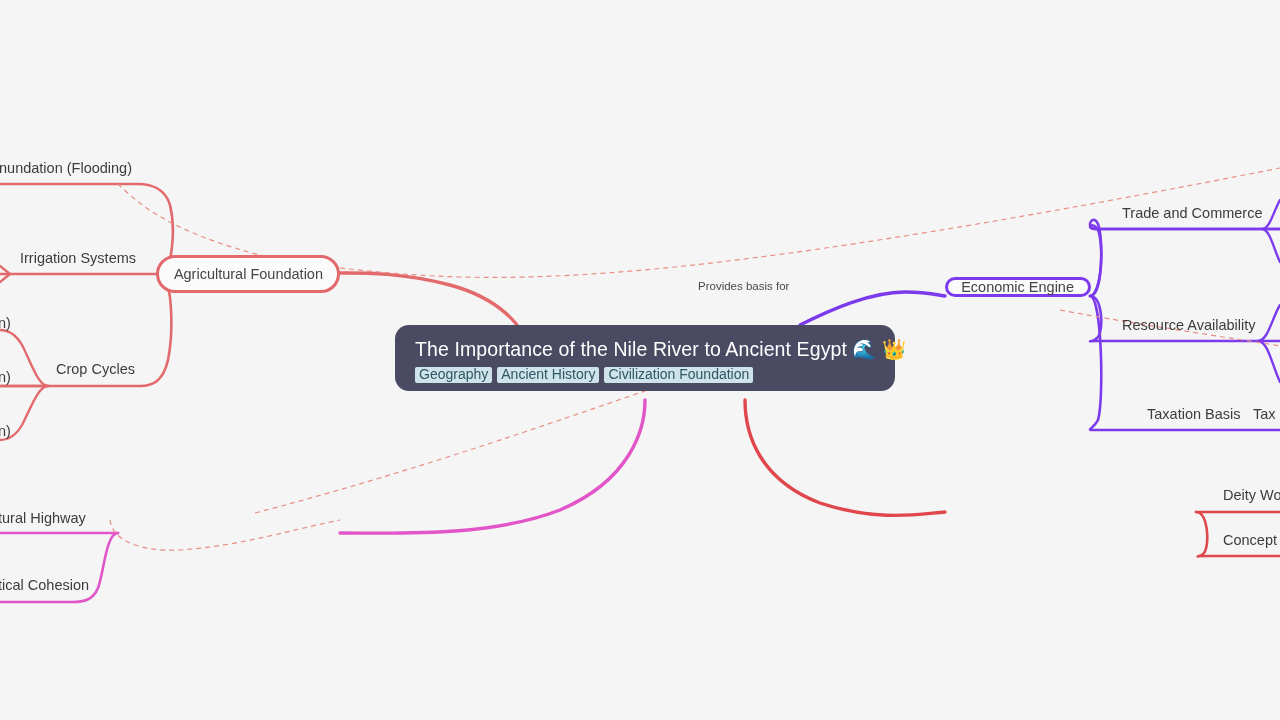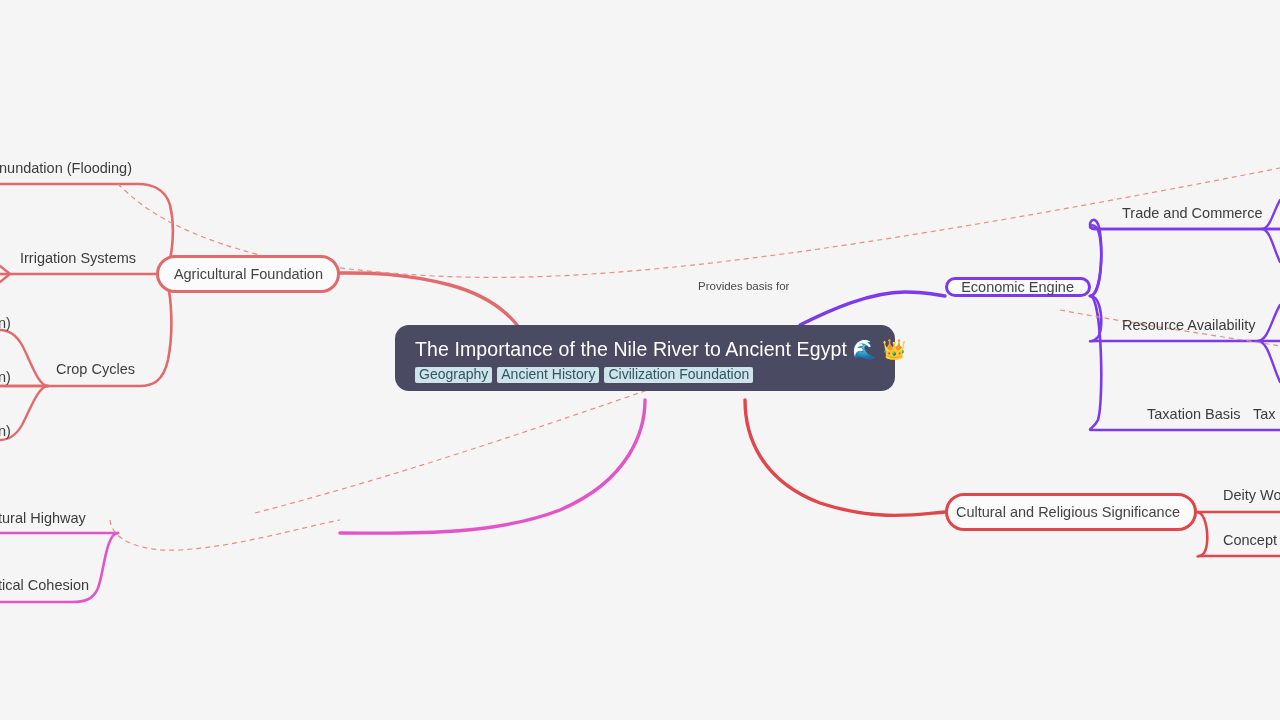--- a/index.html
+++ b/index.html
@@ -159,23 +159,20 @@
 
   <div class="node" style="left:156px; top:255px; width:184px; height:38px; border-color:#e2696c;">
     <span>Agricultural Foundation</span>
   </div>
 
 
   <div class="node" style="left:945px; top:277px; width:146px; height:20px; border-color:#7c3aed;">
     <span>Economic Engine</span>
   </div>
 
-  <div class="node" style="left:945px; top:493px; width:252px; height:38px; border-color:#e0474c;">
-    <span>Cultural and Religious Significance</span>
-  </div>
 
   <div class="leaf" style="left:-1px; top:159px;text-align:center;">nundation (Flooding)</div>
 
   <div class="leaf" style="left:20px; top:249px;">Irrigation Systems</div>
 
   <div class="leaf" style="left:56px; top:360px;">Crop Cycles</div>
 
   <div class="leaf l2" style="left:-2px; top:314px;">n)</div>
 
   <div class="leaf l2" style="left:-2px; top:368px;">n)</div>

